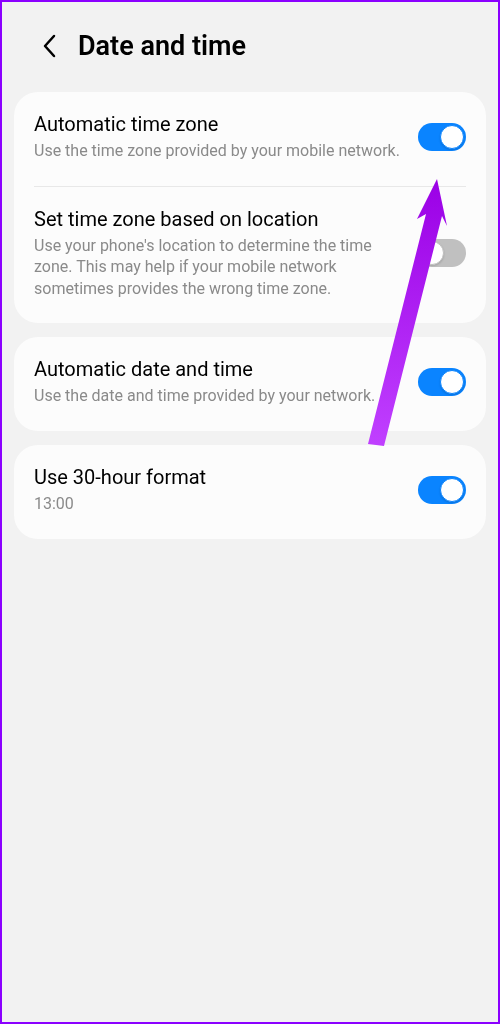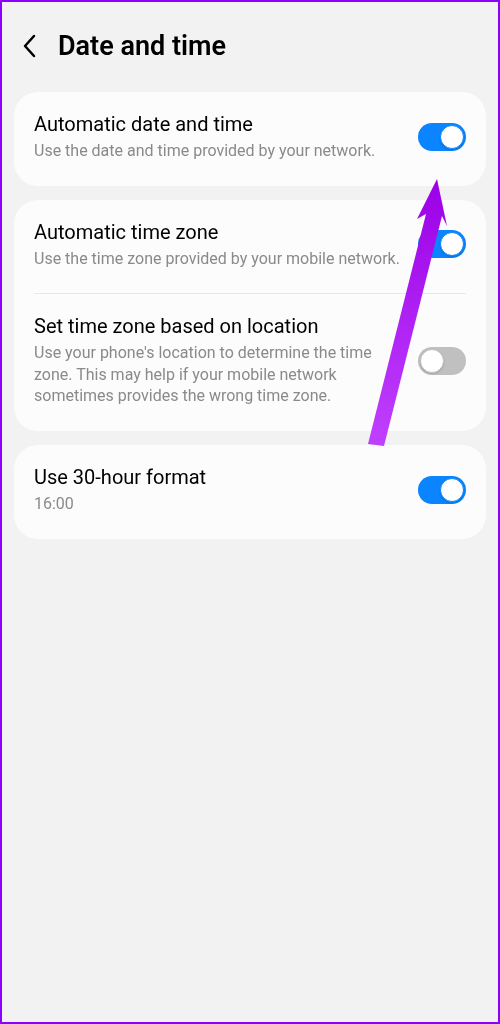--- a/index.html
+++ b/index.html
@@ -12,21 +12,21 @@
       width: 500px;
       height: 1024px;
       background: #f2f2f2;
       border: 2px solid #8b00ff;
       position: relative;
       overflow: hidden;
     }
     .header {
       display: flex;
       align-items: center;
-      padding: 28px 22px 26px 18px;
+      padding: 28px 22px 26px 38px;
       gap: 20px;
     }
     .back-icon {
       width: 18px;
       height: 18px;
       display: flex;
       align-items: center;
       justify-content: center;
     }
     .back-icon svg {
@@ -119,32 +119,20 @@
     </svg>
   </div>
   <div class="page-title">Date and time</div>
 </div>
 
 <div class="content">
 
   <div class="card">
     <div class="setting-row">
       <div class="setting-text">
-        <div class="setting-title">Automatic date and time</div>
-        <div class="setting-desc">Use the date and time provided by your network.</div>
-      </div>
-      <div class="toggle toggle-on">
-        <div class="toggle-knob"></div>
-      </div>
-    </div>
-  </div>
-
-  <div class="card">
-    <div class="setting-row">
-      <div class="setting-text">
         <div class="setting-title">Automatic time zone</div>
         <div class="setting-desc">Use the time zone provided by your mobile network.</div>
       </div>
       <div class="toggle toggle-on">
         <div class="toggle-knob"></div>
       </div>
     </div>
     <div class="divider"></div>
     <div class="setting-row">
       <div class="setting-text">
@@ -153,22 +141,34 @@
       </div>
       <div class="toggle toggle-off">
         <div class="toggle-knob"></div>
       </div>
     </div>
   </div>
 
   <div class="card">
     <div class="setting-row">
       <div class="setting-text">
+        <div class="setting-title">Automatic date and time</div>
+        <div class="setting-desc">Use the date and time provided by your network.</div>
+      </div>
+      <div class="toggle toggle-on">
+        <div class="toggle-knob"></div>
+      </div>
+    </div>
+  </div>
+
+  <div class="card">
+    <div class="setting-row">
+      <div class="setting-text">
         <div class="setting-title">Use 30-hour format</div>
-        <div class="setting-desc">16:00</div>
+        <div class="setting-desc">13:00</div>
       </div>
       <div class="toggle toggle-on">
         <div class="toggle-knob"></div>
       </div>
     </div>
   </div>
 
 </div>
 
 <div class="arrow-annotation">

